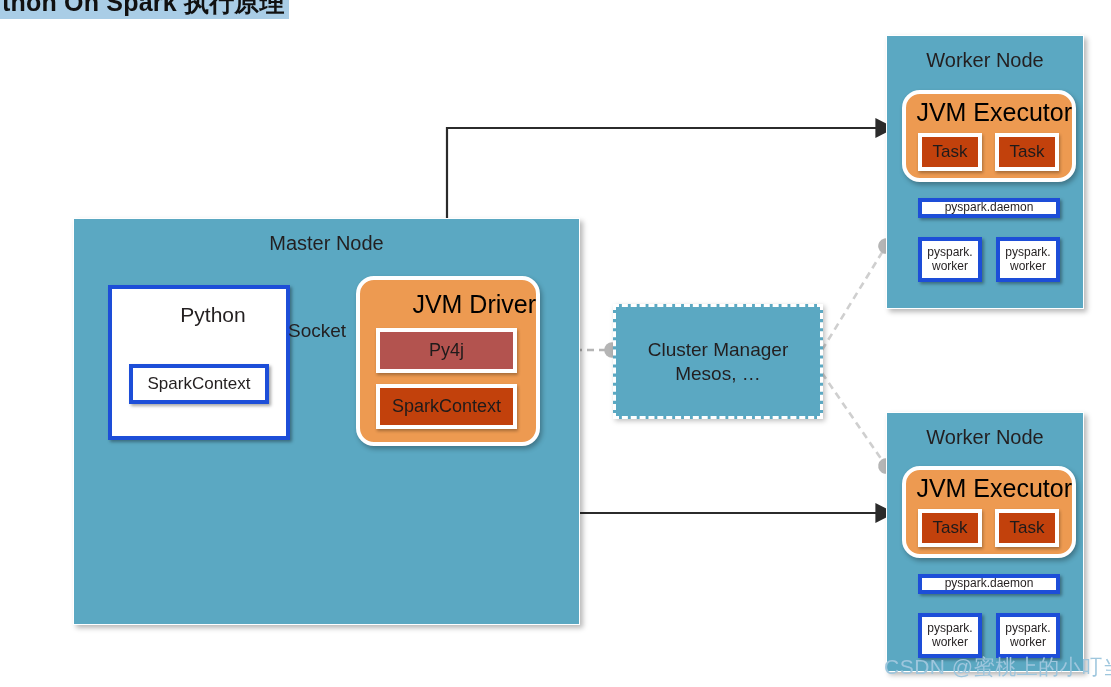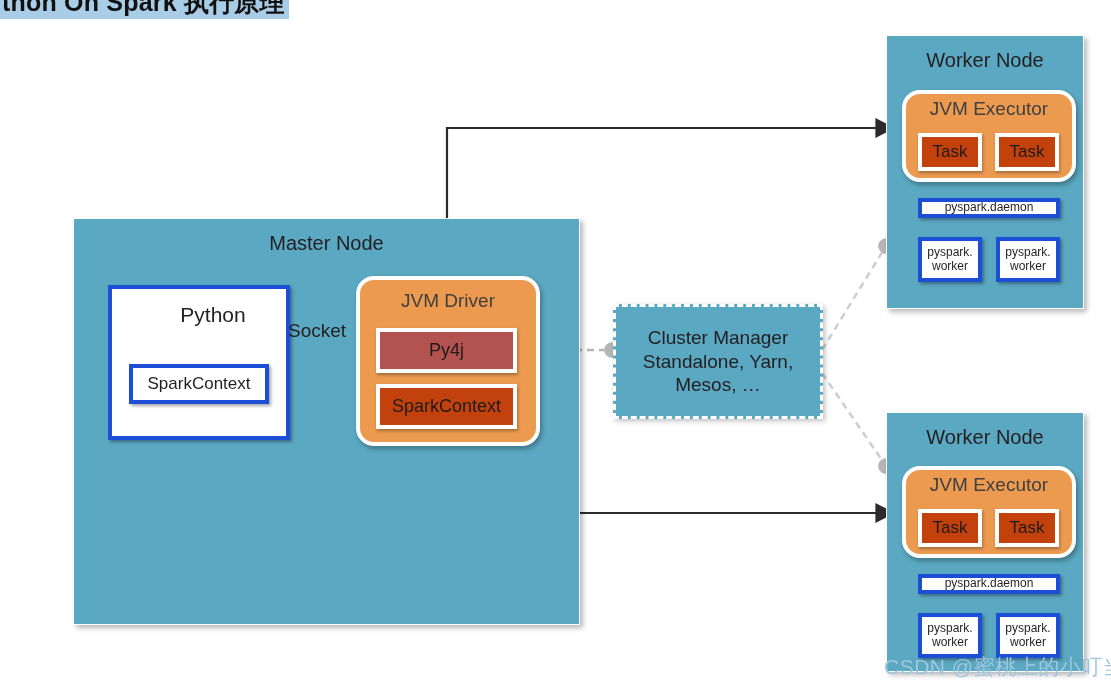--- a/index.html
+++ b/index.html
@@ -39,21 +39,21 @@
   
   .orange{
     position:absolute;
     background:#ed9a51;
     border:4px solid #ffffff;
     border-radius:18px;
     box-shadow:2px 3px 5px rgba(0,0,0,.3);
   }
   .orange-title{
     position:absolute;left:0;right:0;
-    text-align:center;font-size:19px;color:#404040;
+    text-align:right;font-size:25px;color:#000000;
     white-space:nowrap;
   }
 
   
   .chip{
     position:absolute;
     border:4px solid #ffffff;
     box-shadow:1px 2px 3px rgba(0,0,0,.3);
     display:flex;align-items:center;justify-content:center;
     font-size:18px;color:#1f1b1b;
@@ -227,21 +227,20 @@
     <span>Py4j</span>
   </div>
   <div class="chip green" style="left:376px;top:384px;width:141px;height:45px;">
     <span>SparkContext</span>
   </div>
 
 
   <div class="dashed-panel" style="left:613px;top:304px;width:210px;height:115px;">
     <div>
       <div>Cluster Manager</div>
-      <div>Standalone, Yarn,</div>
       <div>Mesos, …</div>
     </div>
   </div>
 
   <div class="panel" style="left:886px;top:35px;width:196px;height:272px;">
     <div class="panel-title" style="top:13px;">Worker Node</div>
   </div>
   <div class="orange" style="left:902px;top:90px;width:166px;height:84px;">
     <div class="orange-title" style="top:4px;">JVM Executor</div>
   </div>

